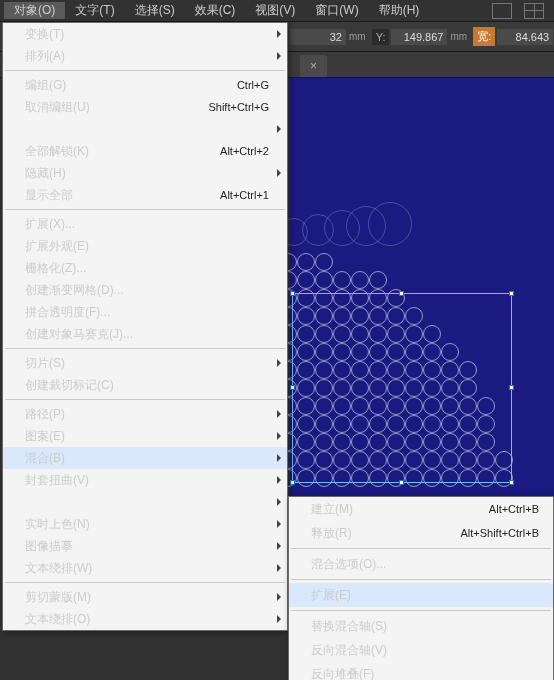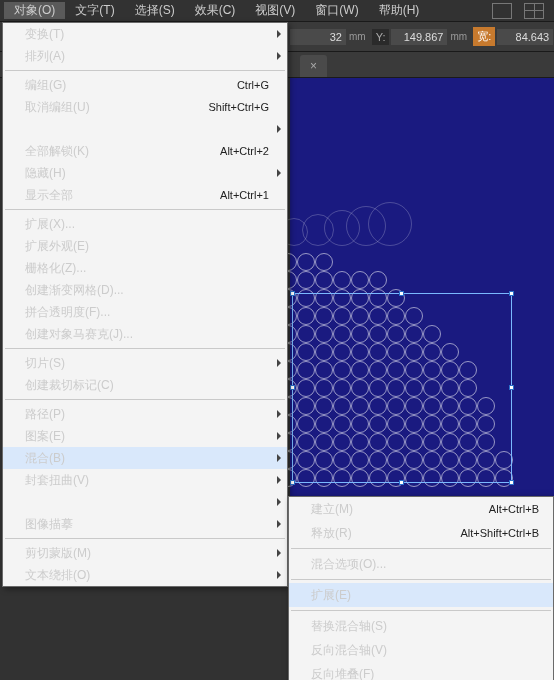--- a/index.html
+++ b/index.html
@@ -304,21 +304,29 @@
       <span class="ar"></span>
     </div>
     <div class="row">
       <span class="lbl">封套扭曲(V)</span>
       <span class="ar"></span>
     </div>
     <div class="row">
       <span class="ar"></span>
     </div>
     <div class="row">
+      <span class="lbl">实时上色(N)</span>
+      <span class="ar"></span>
+    </div>
+    <div class="row">
       <span class="lbl">图像描摹</span>
+      <span class="ar"></span>
+    </div>
+    <div class="row">
+      <span class="lbl">文本绕排(W)</span>
       <span class="ar"></span>
     </div>
     <div class="sep"></div>
     <div class="row">
       <span class="lbl">剪切蒙版(M)</span>
       <span class="ar"></span>
     </div>
     <div class="row">
       <span class="lbl">文本绕排(O)</span>
       <span class="ar"></span>

